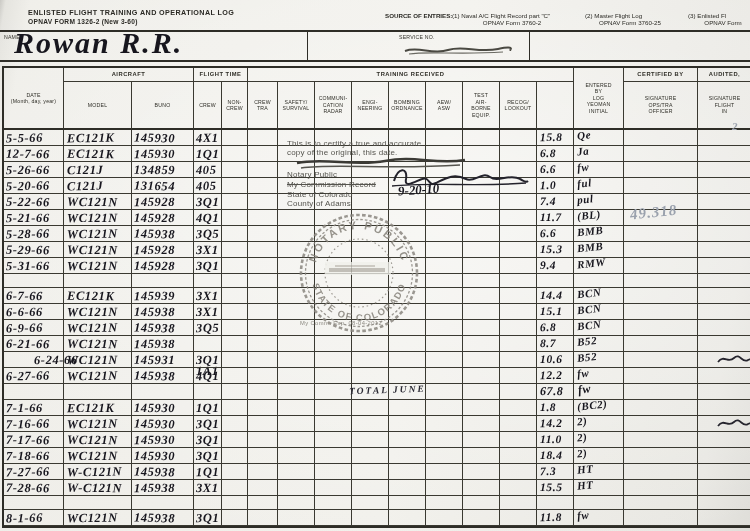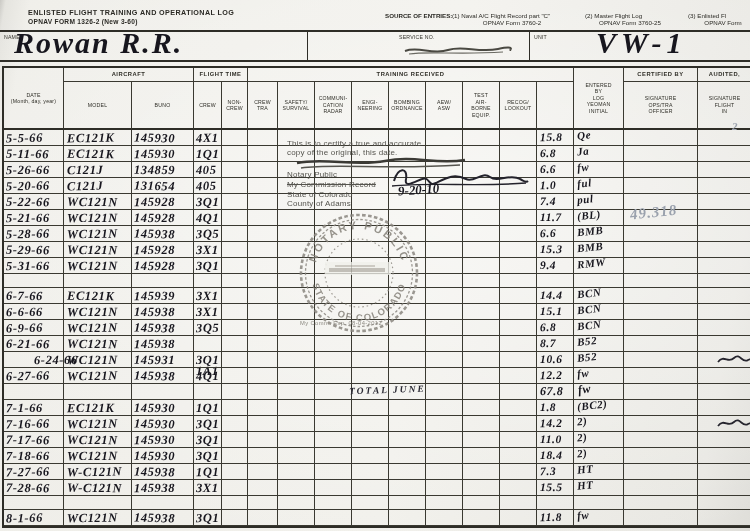--- a/index.html
+++ b/index.html
@@ -54,24 +54,20 @@
     <div class="idcell" style="left:0;width:308px;">
       <span class="tiny abs" style="left:4px;top:2px;">NAME</span>
       <span class="hw hw-big abs" style="left:14px;top:-6px;">Rowan R.R.</span>
     </div>
     <div class="idcell" style="left:395px;width:135px;">
       <span class="tiny abs" style="left:4px;top:2px;">SERVICE NO.</span>
       <svg class="abs" style="left:8px;top:10px;" width="110" height="16">
         <path d="M2,9 C 15,4 30,13 45,8 S 75,11 95,7 105,9 108,8" stroke="#4a4942" stroke-width="2" fill="none"></path>
         <path d="M6,12 C 25,9 55,13 100,10" stroke="#6a6962" stroke-width="1.2" fill="none"></path>
       </svg>
-    </div>
-    <div class="idcell" style="left:530px;width:220px;border-right:none;">
-      <span class="tiny abs" style="left:4px;top:2px;">UNIT</span>
-      <span class="hw hw-big abs" style="left:66px;top:-6px;letter-spacing:5px;">VW-1</span>
     </div>
   </div>
 
   <div id="tbl">
       <div class="cell hcell hthick" style="left: 0px; top: 0px; width: 60px; height: 62px;">DATE
 (Month, day, year)</div>
       <div class="cell hcell hgroup" style="left: 60px; top: 0px; width: 130px; height: 14px;">AIRCRAFT</div>
       <div class="cell hcell hgroup" style="left: 190px; top: 0px; width: 54px; height: 14px;">FLIGHT TIME</div>
       <div class="cell hcell hgroup" style="left: 244px; top: 0px; width: 326px; height: 14px;">TRAINING RECEIVED</div>
       <div class="cell hcell hthick" style="left: 570px; top: 0px; width: 50px; height: 62px;">ENTERED
@@ -137,21 +133,21 @@
         <span class="dval hw" style="left: 3px; top: 1px; font-size: 11.5px; transform: rotate(-1.3deg);">15.8</span>
       </div>
       <div class="cell " style="left: 570px; top: 62px; width: 50px; height: 16px;">
         <span class="dval hw" style="left: 3px; top: -1px; font-size: 11px; transform: rotate(-6deg);">Qe</span>
       </div>
       <div class="cell " style="left: 620px; top: 62px; width: 74px; height: 16px;"></div>
       <div class="cell " style="left: 694px; top: 62px; width: 54px; height: 16px;">
         <span class="dval pencil" style="left: 34px; top: -10px; font-size: 11px;">2</span>
       </div>
       <div class="cell " style="left: 0px; top: 78px; width: 60px; height: 16px;">
-        <span class="dval hw" style="left: 2px; top: 1px; transform: rotate(0.5deg);">5-11-66</span>
+        <span class="dval hw" style="left: 2px; top: 1px; transform: rotate(0.5deg);">12-7-66</span>
       </div>
       <div class="cell " style="left: 60px; top: 78px; width: 68px; height: 16px;">
         <span class="dval hw" style="left: 3px; top: 1px; transform: rotate(0.5deg);">EC121K</span>
       </div>
       <div class="cell " style="left: 128px; top: 78px; width: 62px; height: 16px;">
         <span class="dval hw" style="left: 2px; top: 1px; transform: rotate(-0.5deg);">145930</span>
       </div>
       <div class="cell " style="left: 190px; top: 78px; width: 28px; height: 16px;">
         <span class="dval hw" style="left: 2px; top: 1px; transform: rotate(0.5deg);">1Q1</span>
       </div>

